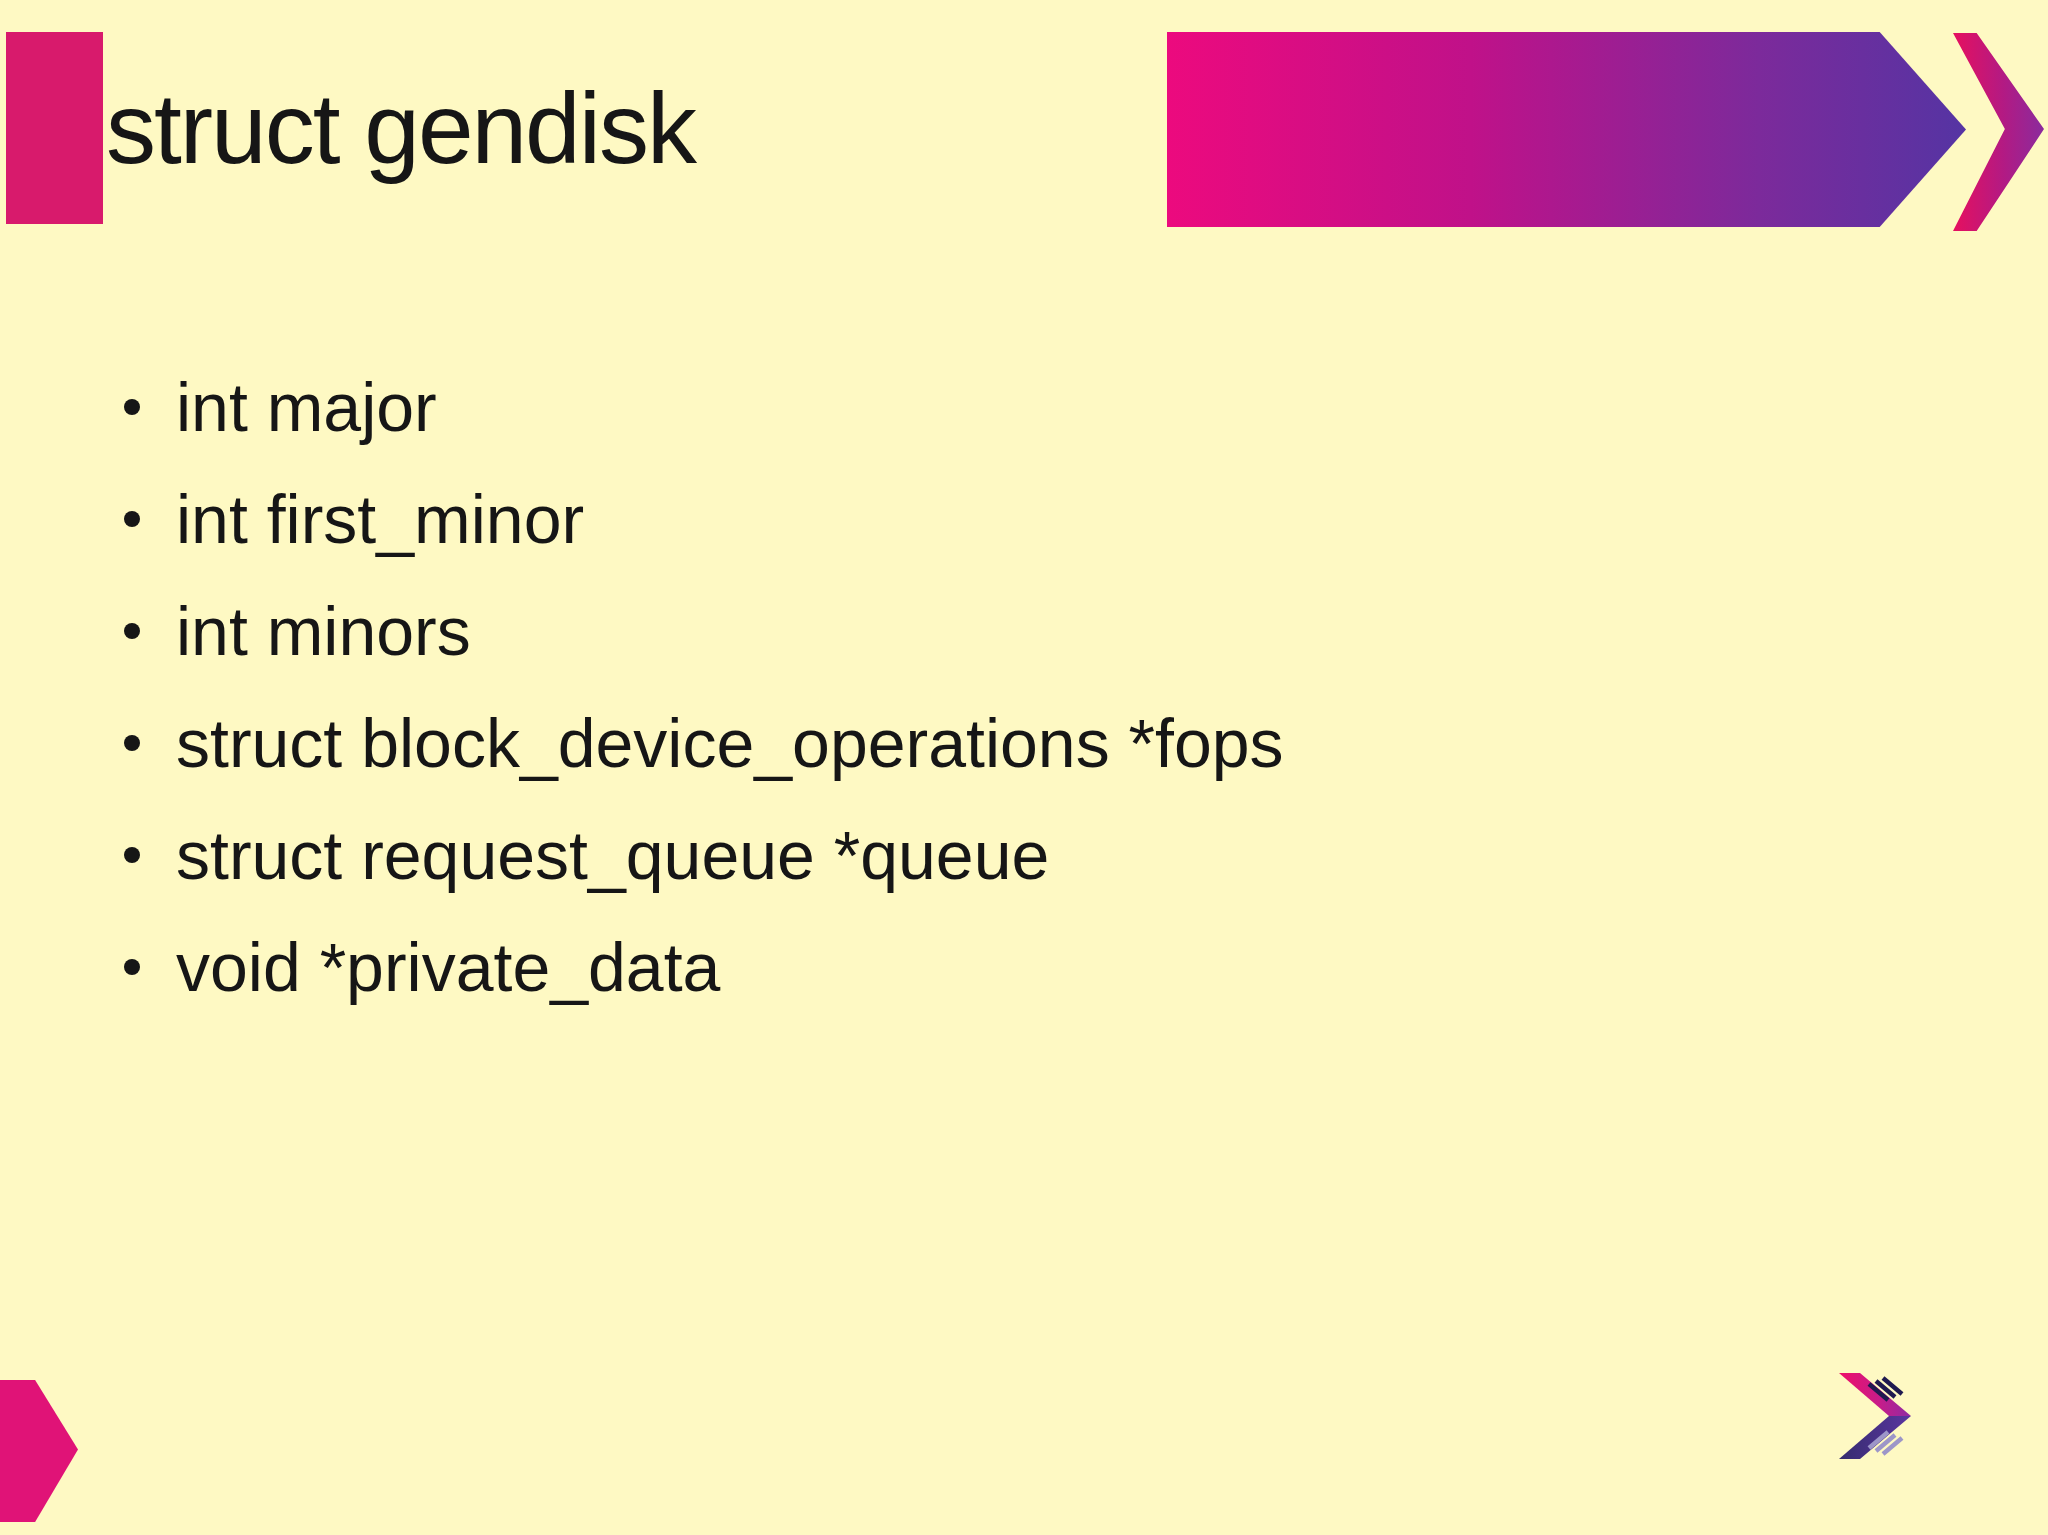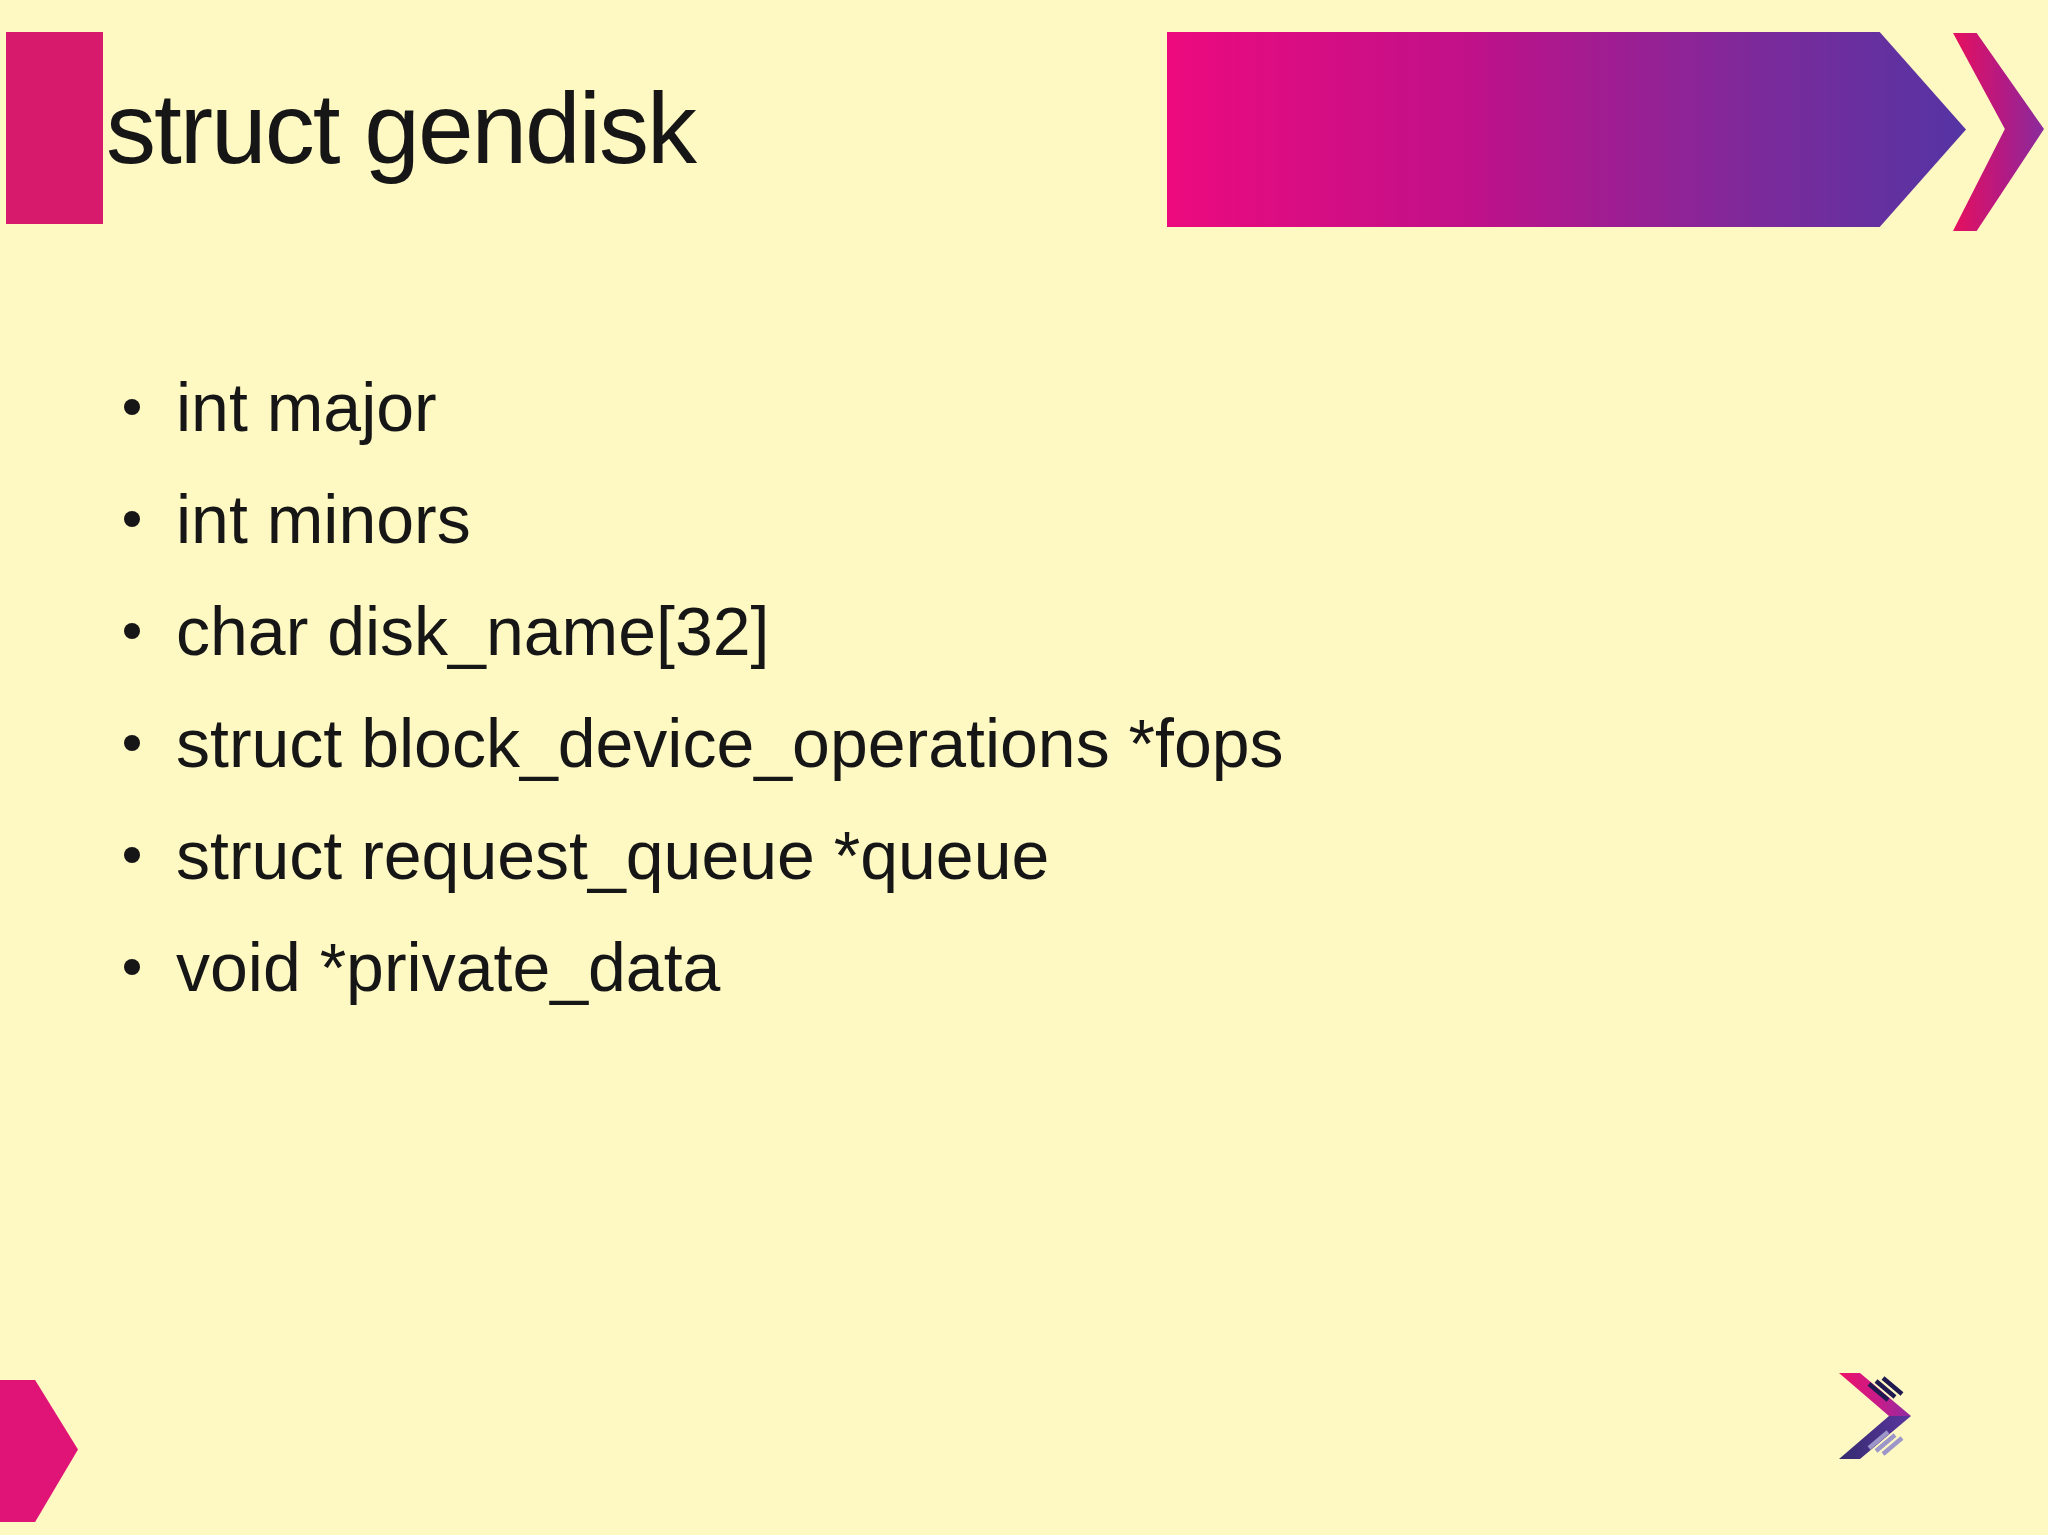--- a/index.html
+++ b/index.html
@@ -74,22 +74,22 @@
 
 <div class="slide">
 
   <div class="title-accent"></div>
   <h1 class="page-title" style="margin:0;font-weight:400;">struct gendisk</h1>
   <div class="banner"></div>
   <div class="banner-chevron"></div>
 
   <ul class="bullets">
     <li>int major</li>
+    <li>int first_minor</li>
     <li>int minors</li>
-    <li>char disk_name[32]</li>
     <li>struct block_device_operations *fops</li>
     <li>struct request_queue *queue</li>
     <li>void *private_data</li>
   </ul>
 
   <div class="footer-arrow"></div>
 
   <div class="logo">
     <svg class="logo-mark" viewBox="0 0 74 88" xmlns="http://www.w3.org/2000/svg">
       <defs>

